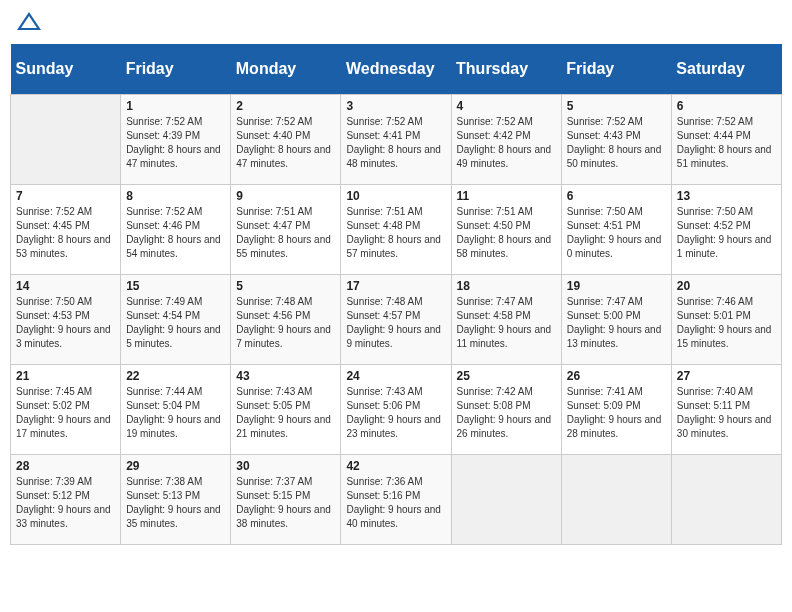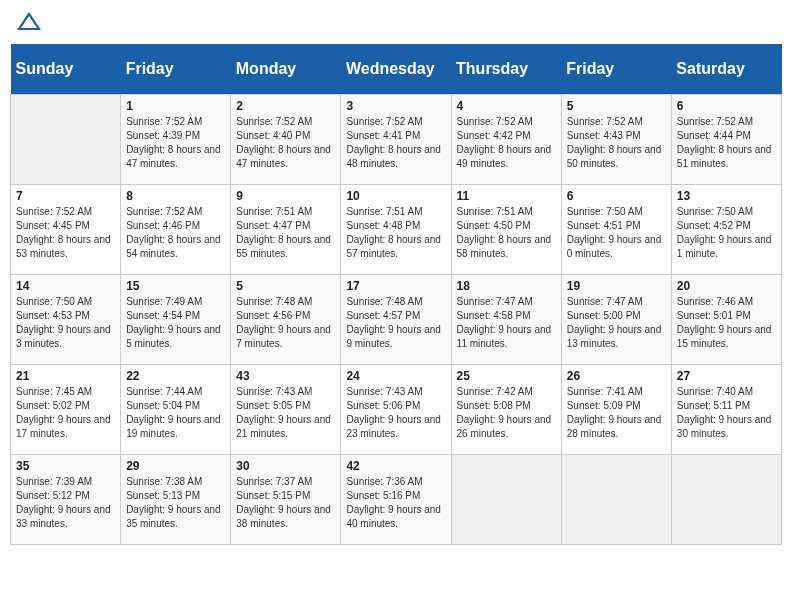--- a/index.html
+++ b/index.html
@@ -234,21 +234,21 @@
           <div class="day-number">26</div>
           <div class="day-info">Sunrise: 7:41 AM<br>Sunset: 5:09 PM<br>Daylight: 9 hours and 28 minutes.</div>
         </td>
         <td>
           <div class="day-number">27</div>
           <div class="day-info">Sunrise: 7:40 AM<br>Sunset: 5:11 PM<br>Daylight: 9 hours and 30 minutes.</div>
         </td>
       </tr>
       <tr>
         <td>
-          <div class="day-number">35</div>
+          <div class="day-number">28</div>
           <div class="day-info">Sunrise: 7:39 AM<br>Sunset: 5:12 PM<br>Daylight: 9 hours and 33 minutes.</div>
         </td>
         <td>
           <div class="day-number">29</div>
           <div class="day-info">Sunrise: 7:38 AM<br>Sunset: 5:13 PM<br>Daylight: 9 hours and 35 minutes.</div>
         </td>
         <td>
           <div class="day-number">30</div>
           <div class="day-info">Sunrise: 7:37 AM<br>Sunset: 5:15 PM<br>Daylight: 9 hours and 38 minutes.</div>
         </td>

